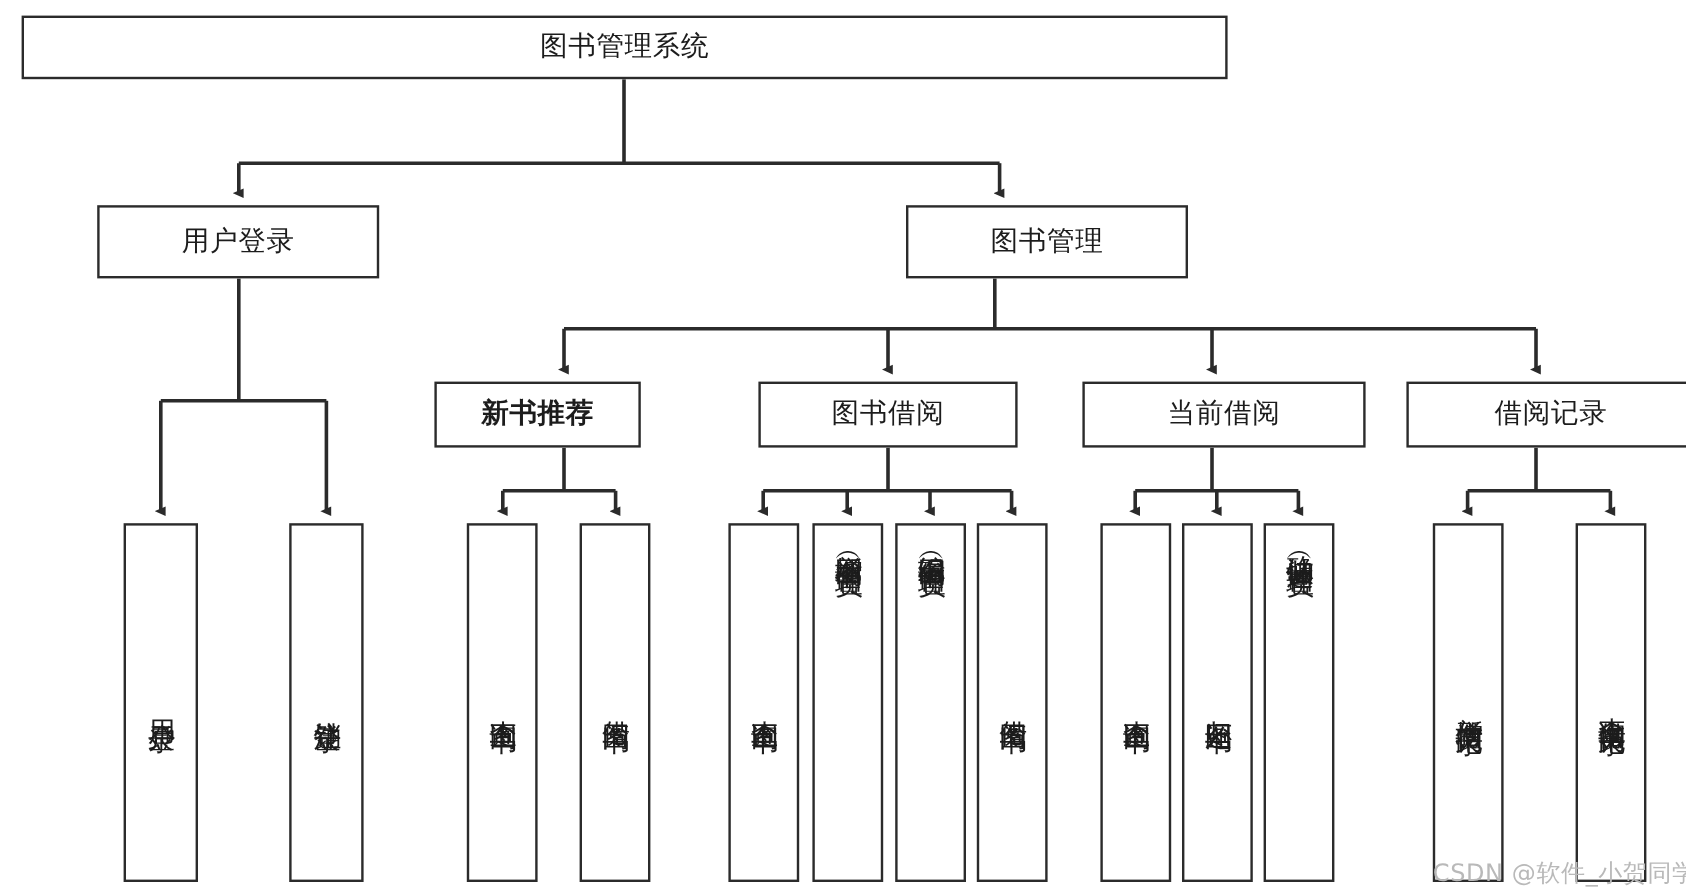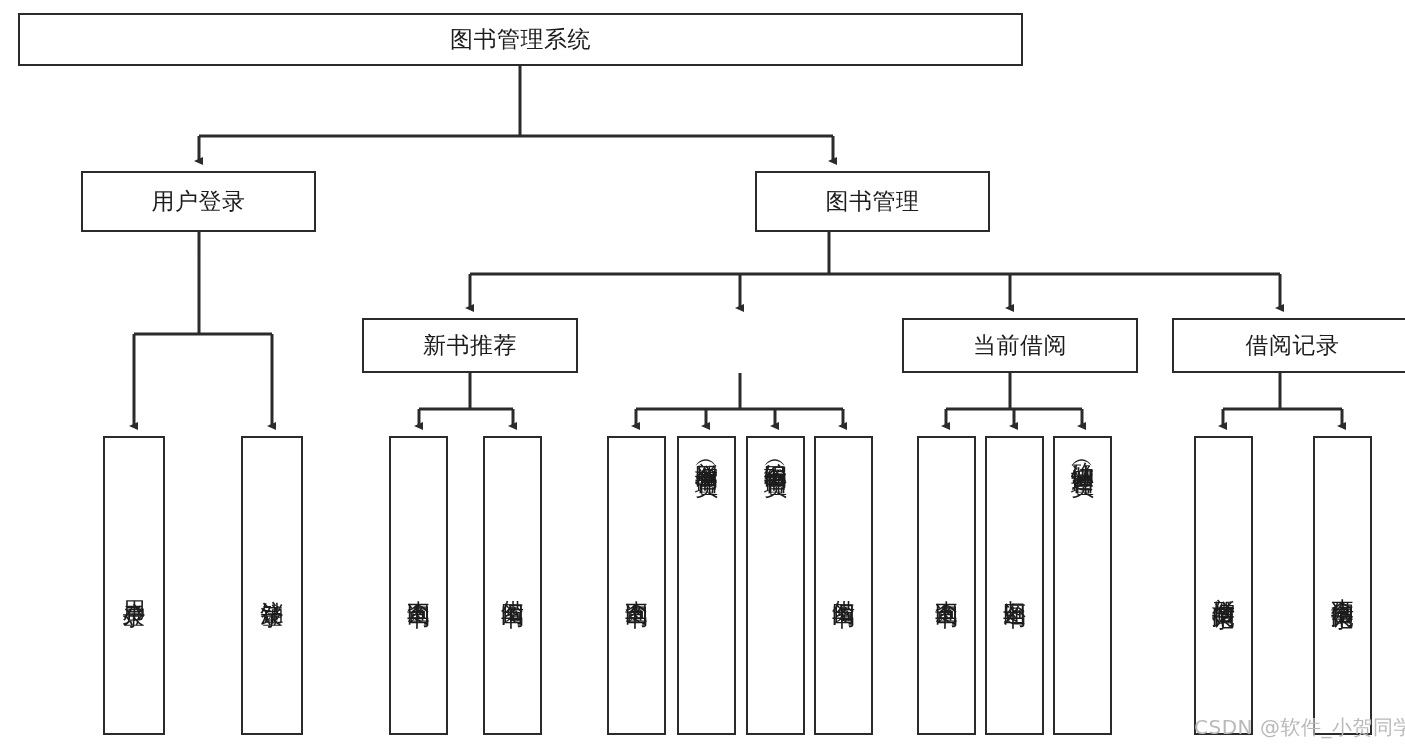--- a/index.html
+++ b/index.html
@@ -127,22 +127,25 @@
     <span>图书管理系统</span>
   </div>
 
   <div class="node node-h" style="left: 81px; top: 171px; width: 235px; height: 61px;">
     <span>用户登录</span>
   </div>
   <div class="node node-h" style="left: 711px; top: 171px; width: 235px; height: 61px; margin-left: 44px;">
     <span>图书管理</span>
   </div>
 
-  <div class="node node-h" style="left: 362px; top: 318px; width: 216px; height: 55px;">
+  <div class="node node-h" style="left: 362px; top: 318px; width: 172px; height: 55px; font-weight: bold;">
     <span>新书推荐</span>
+  </div>
+  <div class="node node-h" style="left: 632px; top: 318px; width: 216px; height: 55px;">
+    <span>图书借阅</span>
   </div>
   <div class="node node-h" style="left: 902px; top: 318px; width: 236px; height: 55px;">
     <span>当前借阅</span>
   </div>
   <div class="node node-h" style="left: 1172px; top: 318px; width: 241px; height: 55px;">
     <span>借阅记录</span>
   </div>
 
   <div class="node node-v center-v" style="left: 103px; top: 436px; width: 62px; height: 299px;">
     <span class="vlabel">用户登录</span>

